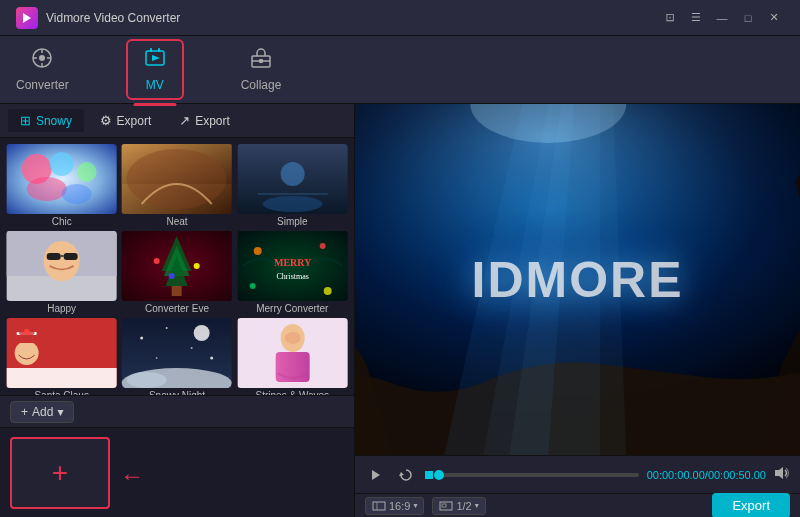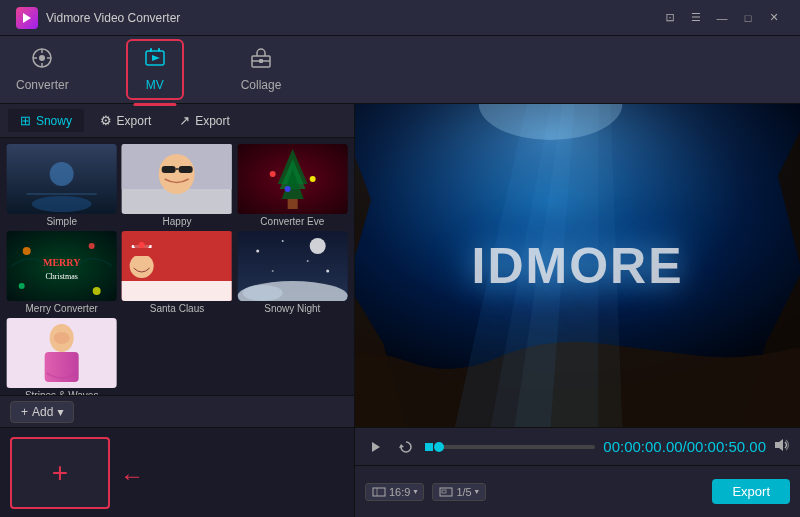--- a/index.html
+++ b/index.html
@@ -283,29 +283,29 @@
       width: 10px;
       height: 10px;
       background: #00c8e0;
       border-radius: 50%;
       position: absolute;
       top: -3px;
       left: 0%;
       transform: translateX(-50%);
     }
     .time-display {
-      font-size: 15px;
+      font-size: 11px;
       color: #00c8e0;
       white-space: nowrap;
     }
     .volume-icon { color: #aaa; font-size: 14px; cursor: pointer; }
 
     
     .bottom-bar {
-      height: 52px;
+      height: 24px;
       background: #222232;
       display: flex;
       align-items: center;
       padding: 0 10px;
       gap: 8px;
       border-top: 1px solid #111;
     }
     .aspect-btn {
       background: #333348;
       border: 1px solid #444;
@@ -407,21 +407,58 @@
         <span>Export</span>
       </div>
       <div class="sub-tab">
         <span class="sub-icon">↗</span>
         <span>Export</span>
       </div>
     </div>
 
     <div class="theme-grid">
 
-
+      <div class="theme-item">
+        <div class="theme-thumb">
+          <svg width="100%" height="70" viewBox="0 0 110 70">
+            <defs>
+              <radialGradient id="g1" cx="50%" cy="50%" r="70%">
+                <stop offset="0%" stop-color="#e0f0ff"></stop>
+                <stop offset="50%" stop-color="#80b0e0"></stop>
+                <stop offset="100%" stop-color="#2040a0"></stop>
+              </radialGradient>
+            </defs>
+            <rect width="110" height="70" fill="url(#g1)"></rect>
+            <circle cx="30" cy="25" r="15" fill="#ff6090" opacity="0.8"></circle>
+            <circle cx="55" cy="20" r="12" fill="#60d0ff" opacity="0.7"></circle>
+            <circle cx="80" cy="28" r="10" fill="#80ff80" opacity="0.6"></circle>
+            <ellipse cx="40" cy="45" rx="20" ry="12" fill="#ff4080" opacity="0.5"></ellipse>
+            <ellipse cx="70" cy="50" rx="15" ry="10" fill="#4080ff" opacity="0.4"></ellipse>
+          </svg>
+        </div>
+        <span class="theme-label">Chic</span>
+      </div>
+
+      <div class="theme-item">
+        <div class="theme-thumb">
+          <svg width="100%" height="70" viewBox="0 0 110 70">
+            <defs>
+              <linearGradient id="g2" x1="0%" y1="0%" x2="100%" y2="100%">
+                <stop offset="0%" stop-color="#c8904a"></stop>
+                <stop offset="100%" stop-color="#3a1a08"></stop>
+              </linearGradient>
+            </defs>
+            <rect width="110" height="70" fill="url(#g2)"></rect>
+            <rect x="0" y="0" width="110" height="40" fill="url(#g2)" opacity="0.5"></rect>
+            <ellipse cx="55" cy="35" rx="50" ry="30" fill="#804020" opacity="0.4"></ellipse>
+            <path d="M20,60 Q55,20 90,60" stroke="#f0c080" stroke-width="2" fill="none" opacity="0.6"></path>
+          </svg>
+        </div>
+        <span class="theme-label">Neat</span>
+      </div>
 
       <div class="theme-item">
         <div class="theme-thumb">
           <svg width="100%" height="70" viewBox="0 0 110 70">
             <defs>
               <linearGradient id="g4" x1="0%" y1="0%" x2="0%" y2="100%">
                 <stop offset="0%" stop-color="#304060"></stop>
                 <stop offset="100%" stop-color="#0a1828"></stop>
               </linearGradient>
             </defs>
@@ -656,21 +693,21 @@
           <line x1="5" y1="1" x2="5" y2="9" stroke="#aaa" stroke-width="0.7"></line>
         </svg>
         <span>16:9</span>
         <span class="dropdown-arrow">▾</span>
       </div>
       <div class="aspect-btn">
         <svg width="14" height="10" viewBox="0 0 14 10">
           <rect x="1" y="1" width="12" height="8" stroke="#aaa" stroke-width="1" fill="none"></rect>
           <rect x="3" y="3" width="4" height="3" stroke="#aaa" stroke-width="0.7" fill="none"></rect>
         </svg>
-        <span>1/5</span>
+        <span>1/2</span>
         <span class="dropdown-arrow">▾</span>
       </div>
       <div class="spacer"></div>
       <button class="export-btn">Export</button>
     </div>
 
   </div>
 </div>
 
 </body></html>

